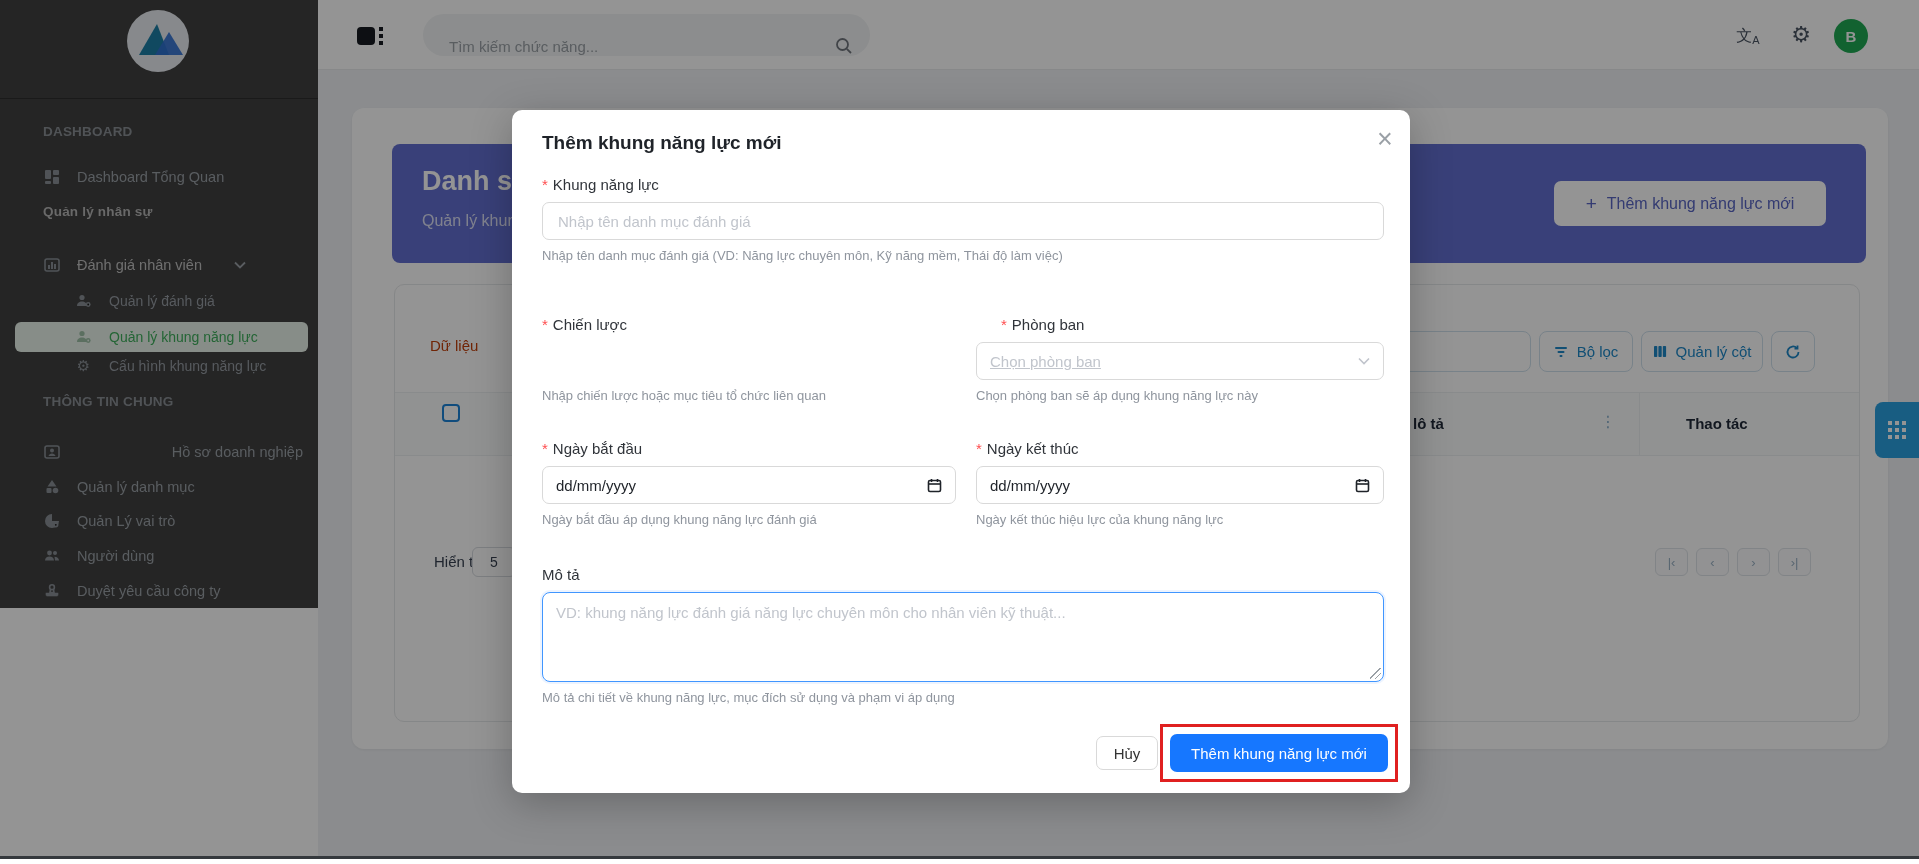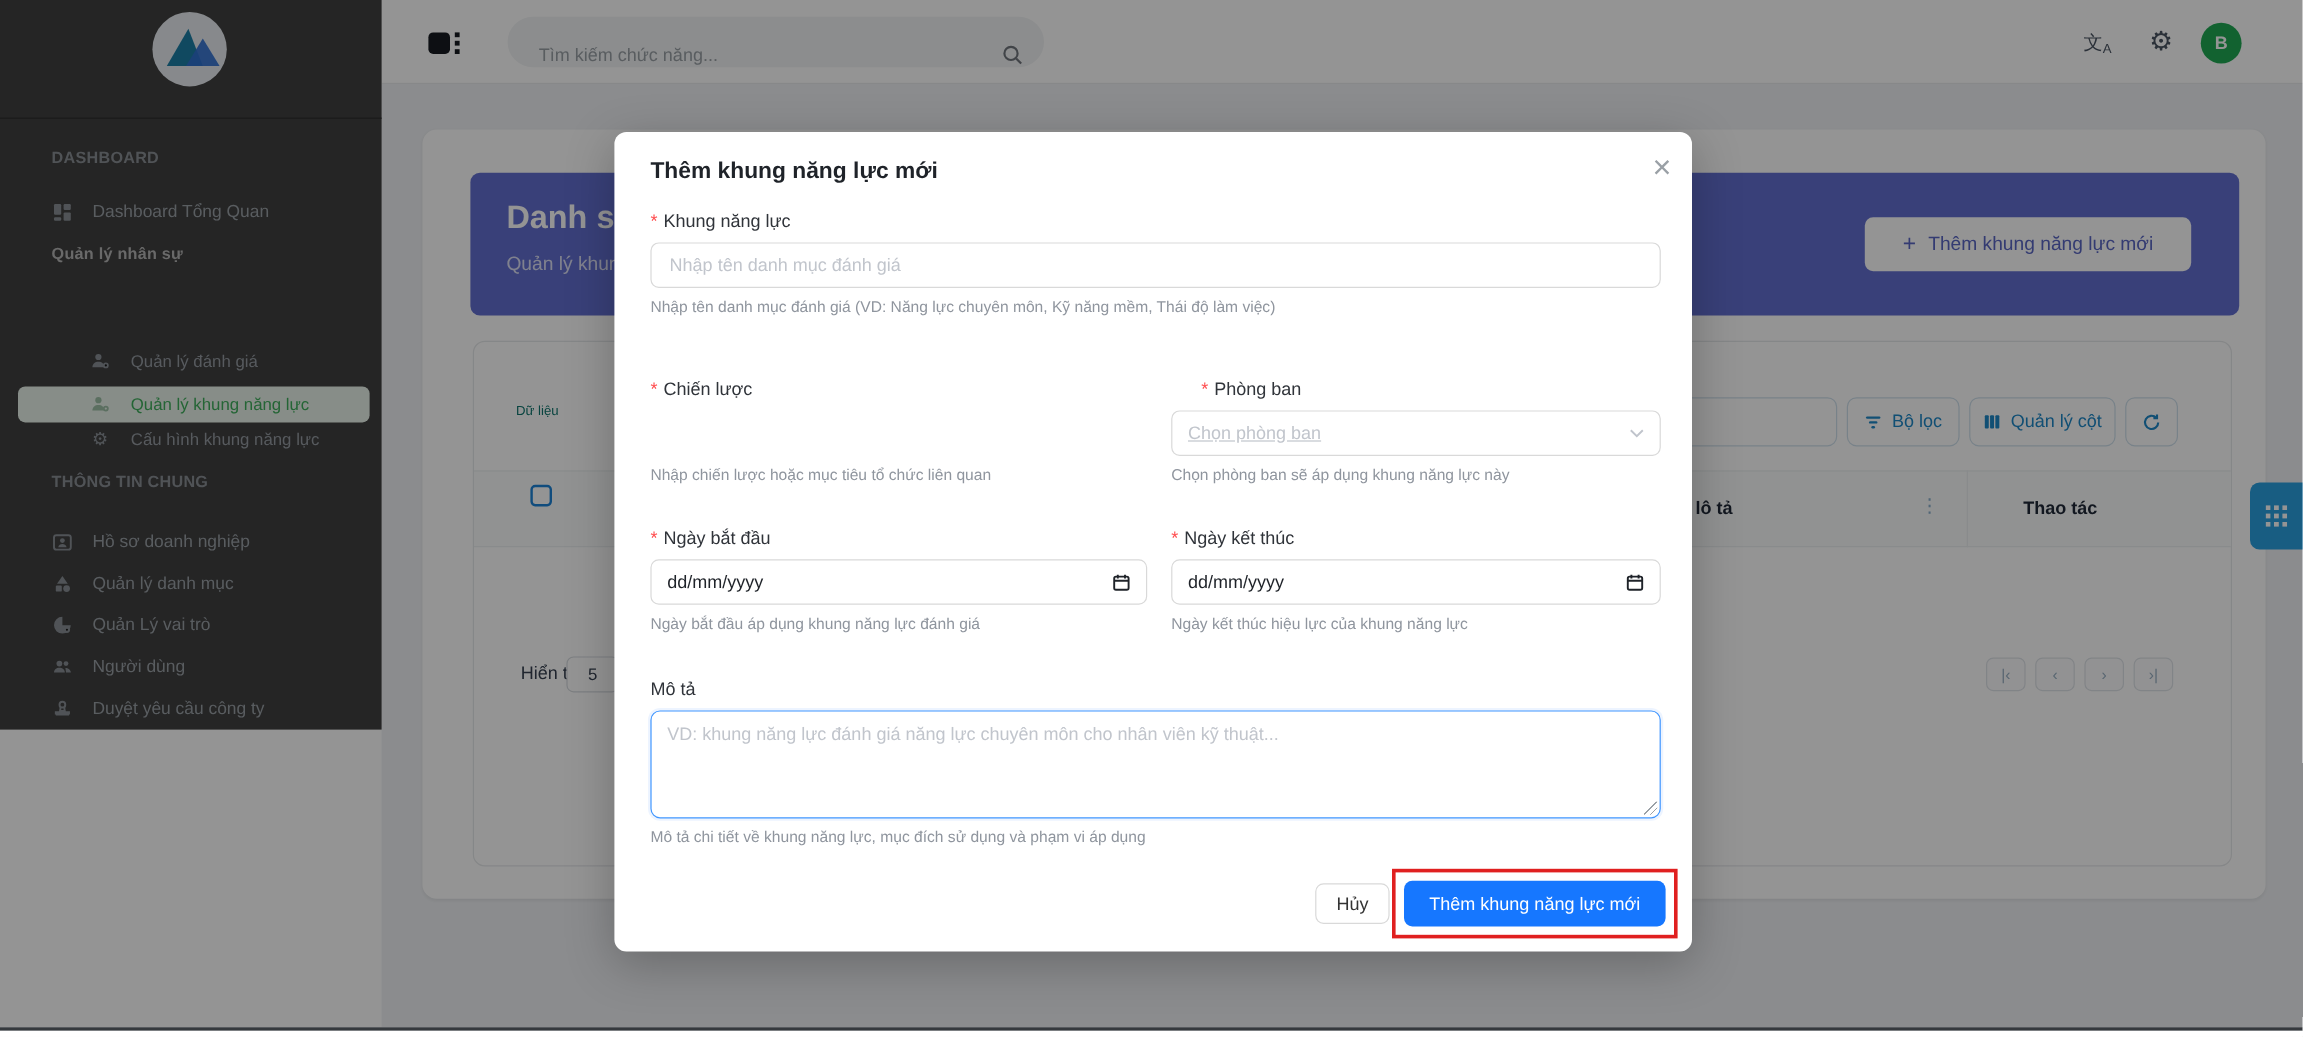--- a/index.html
+++ b/index.html
@@ -31,21 +31,21 @@
   .avatar{left:1834px;top:19px;width:34px;height:34px;border-radius:50%;background:#1faa54;color:#fff;font-weight:bold;font-size:15px;display:flex;align-items:center;justify-content:center;cursor:pointer;}
 
   
   .content-bg{left:318px;top:70px;width:1601px;height:786px;background:#f0f2f5;}
   .outer-card{left:352px;top:108px;width:1536px;height:641px;background:#ffffff;border-radius:12px;box-shadow:0 1px 3px rgba(0,0,0,.06);}
   .banner{left:392px;top:144px;width:1474px;height:119px;background:#626fd0;border-radius:8px;}
   .banner-title{left:422px;top:166px;color:#ffffff;font-size:27px;font-weight:bold;}
   .banner-sub{left:422px;top:212px;color:rgba(255,255,255,.78);font-size:16px;}
   .banner-btn{left:1554px;top:181px;width:272px;height:45px;background:#ffffff;border-radius:7px;color:#5a67c4;font-size:16px;display:flex;align-items:center;justify-content:center;gap:10px;cursor:pointer;}
   .inner-card{left:394px;top:284px;width:1466px;height:438px;background:#fff;border:1px solid #e6e8ea;border-radius:10px;}
-  .tab-label{left:430px;top:337px;font-size:11px;color:#0f766e;}
+  .tab-label{left:430px;top:337px;font-size:15px;color:#c2410c;}
   .tb-search{left:1300px;top:331px;width:231px;height:41px;border:1px solid #cfe0ec;border-radius:8px;background:#fff;}
   .tb-btn{top:331px;height:41px;border:1px solid #cfe0ec;border-radius:8px;background:#fff;color:#1e88c8;font-size:15px;display:flex;align-items:center;justify-content:center;gap:9px;cursor:pointer;}
   .thead{left:395px;top:392px;width:1464px;height:64px;background:#fafbfc;border-top:1px solid #eceff1;border-bottom:1px solid #eceff1;}
   .chk{left:442px;top:404px;width:18px;height:18px;border:2px solid #1c84d8;border-radius:4px;background:#fff;cursor:pointer;}
   .th-txt{font-size:15px;font-weight:bold;color:#1f2937;}
   .col-div{left:1639px;top:392px;width:1px;height:64px;background:#eceff1;}
   .kebab{left:1600px;top:412px;color:#8ab0cc;font-size:16px;cursor:pointer;}
   .foot-label{left:434px;top:553px;font-size:15px;color:#374151;}
   .psize{left:472px;top:547px;width:44px;height:30px;border:1px solid #d7dbe0;border-radius:6px;background:#fff;font-size:14px;color:#374151;display:flex;align-items:center;justify-content:center;}
   .pgbtn{top:548px;width:33px;height:28px;border:1px solid #dfe3e8;border-radius:6px;background:#fbfcfd;color:#9ab0c4;font-size:13px;display:flex;align-items:center;justify-content:center;cursor:pointer;}
@@ -98,20 +98,36 @@
             <rect x="9" y="1" width="6" height="5" rx="1"></rect>
             <rect x="9" y="8" width="6" height="7" rx="1"></rect>
             <rect x="1" y="12" width="6" height="3" rx="1"></rect>
           </svg>
       </span>
       <span>Dashboard Tổng Quan</span>
     </div>
 
     <div class="abs shead" style="left:43px;top:204px;color:#b5b5b5;">Quản lý nhân sự</div>
 
+    <div class="abs srow" style="left:43px;top:250px;width:260px;color:#c0c0c0;">
+      <span class="sicon">
+        <svg width="16" height="16" viewBox="0 0 16 16">
+            <rect x="1" y="2" width="14" height="12" rx="2" fill="none" stroke="#8a9096" stroke-width="1.6"></rect>
+            <rect x="4" y="8" width="2" height="4" fill="#8a9096"></rect>
+            <rect x="7" y="5" width="2" height="7" fill="#8a9096"></rect>
+            <rect x="10" y="7" width="2" height="5" fill="#8a9096"></rect>
+          </svg>
+      </span>
+      <span>Đánh giá nhân viên</span>
+      <span class="sicon" style="margin:0 0 0 30px;">
+        <svg width="12" height="8" viewBox="0 0 12 8" fill="none">
+            <polyline points="1,1.5 6,6.5 11,1.5" stroke="#9aa0a6" stroke-width="1.8"></polyline>
+          </svg>
+      </span>
+    </div>
 
     <div class="abs srow ssub" style="left:75px;top:286px;width:230px;">
       <span class="sicon">
         <svg width="16" height="16" viewBox="0 0 16 16" fill="#8a9096">
             <circle cx="6" cy="4.5" r="2.6"></circle>
             <path d="M1 13c0-2.8 2.2-4.5 5-4.5S11 10.2 11 13z"></path>
             <circle cx="12.2" cy="11.5" r="2.4"></circle>
             <circle cx="12.2" cy="11.5" r="0.9" fill="#1a1a1a"></circle>
           </svg>
       </span>
@@ -131,21 +147,21 @@
       <span class="active-txt">Quản lý khung năng lực</span>
     </div>
 
     <div class="abs srow ssub" style="left:75px;top:351px;width:235px;">
       <span class="sicon" style="font-size:15px;">⚙</span>
       <span>Cấu hình khung năng lực</span>
     </div>
 
     <div class="abs shead" style="left:43px;top:394px;">THÔNG TIN CHUNG</div>
 
-    <div class="abs srow" style="left:43px;top:437px;width:260px;">
+    <div class="abs srow" style="left:43px;top:437px;width:260px;justify-content:space-between;">
       <span class="sicon">
         <svg width="16" height="16" viewBox="0 0 16 16">
             <rect x="1" y="2" width="14" height="12" rx="2" fill="none" stroke="#8a9096" stroke-width="1.6"></rect>
             <circle cx="8" cy="6.5" r="2" fill="#8a9096"></circle>
             <path d="M4.5 12c.4-1.8 1.9-2.6 3.5-2.6s3.1.8 3.5 2.6z" fill="#8a9096"></path>
           </svg>
       </span>
       <span>Hồ sơ doanh nghiệp</span>
     </div>
 

